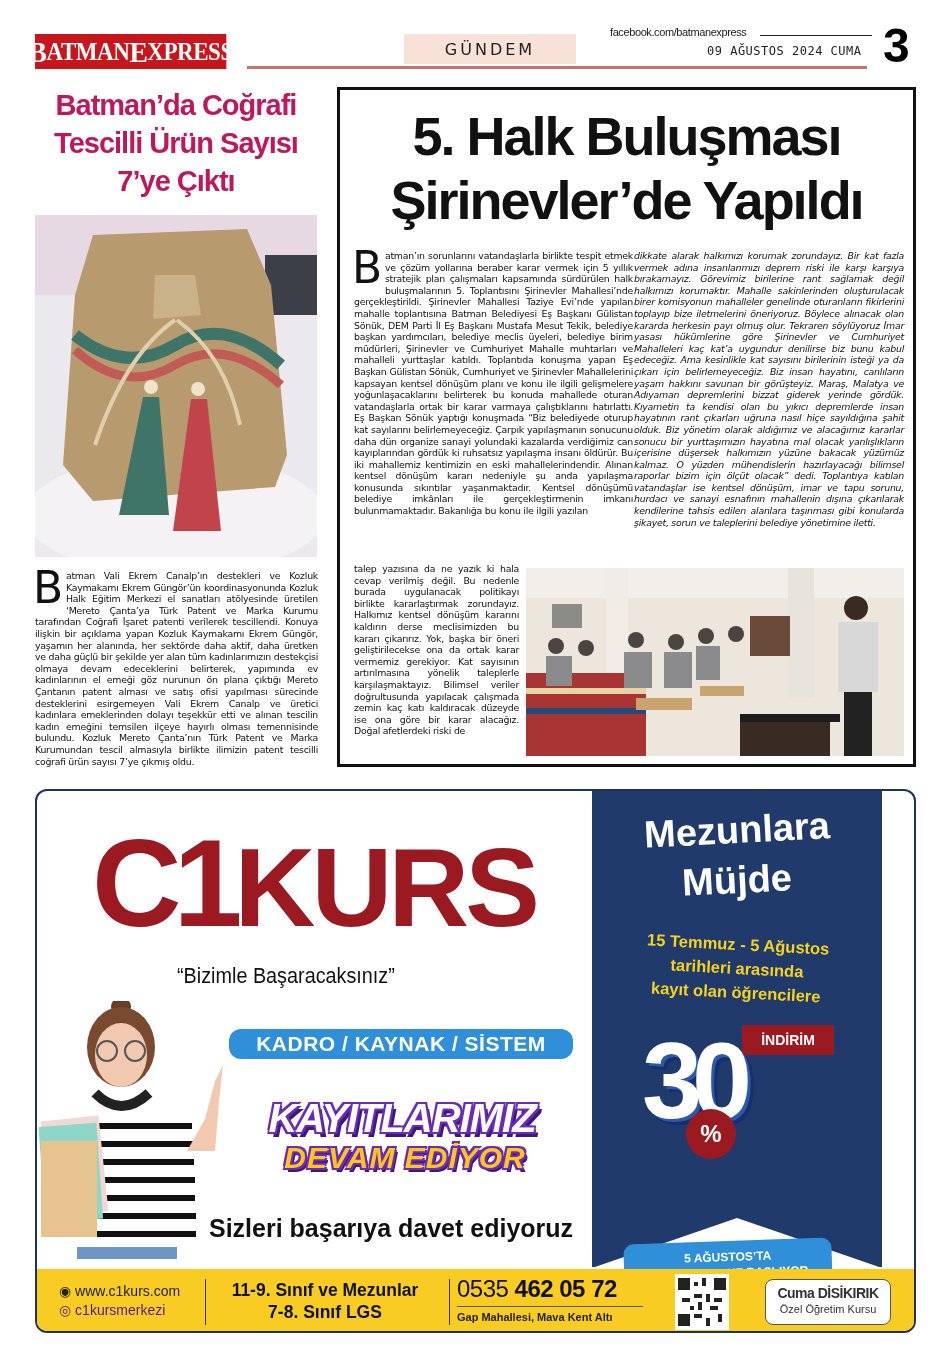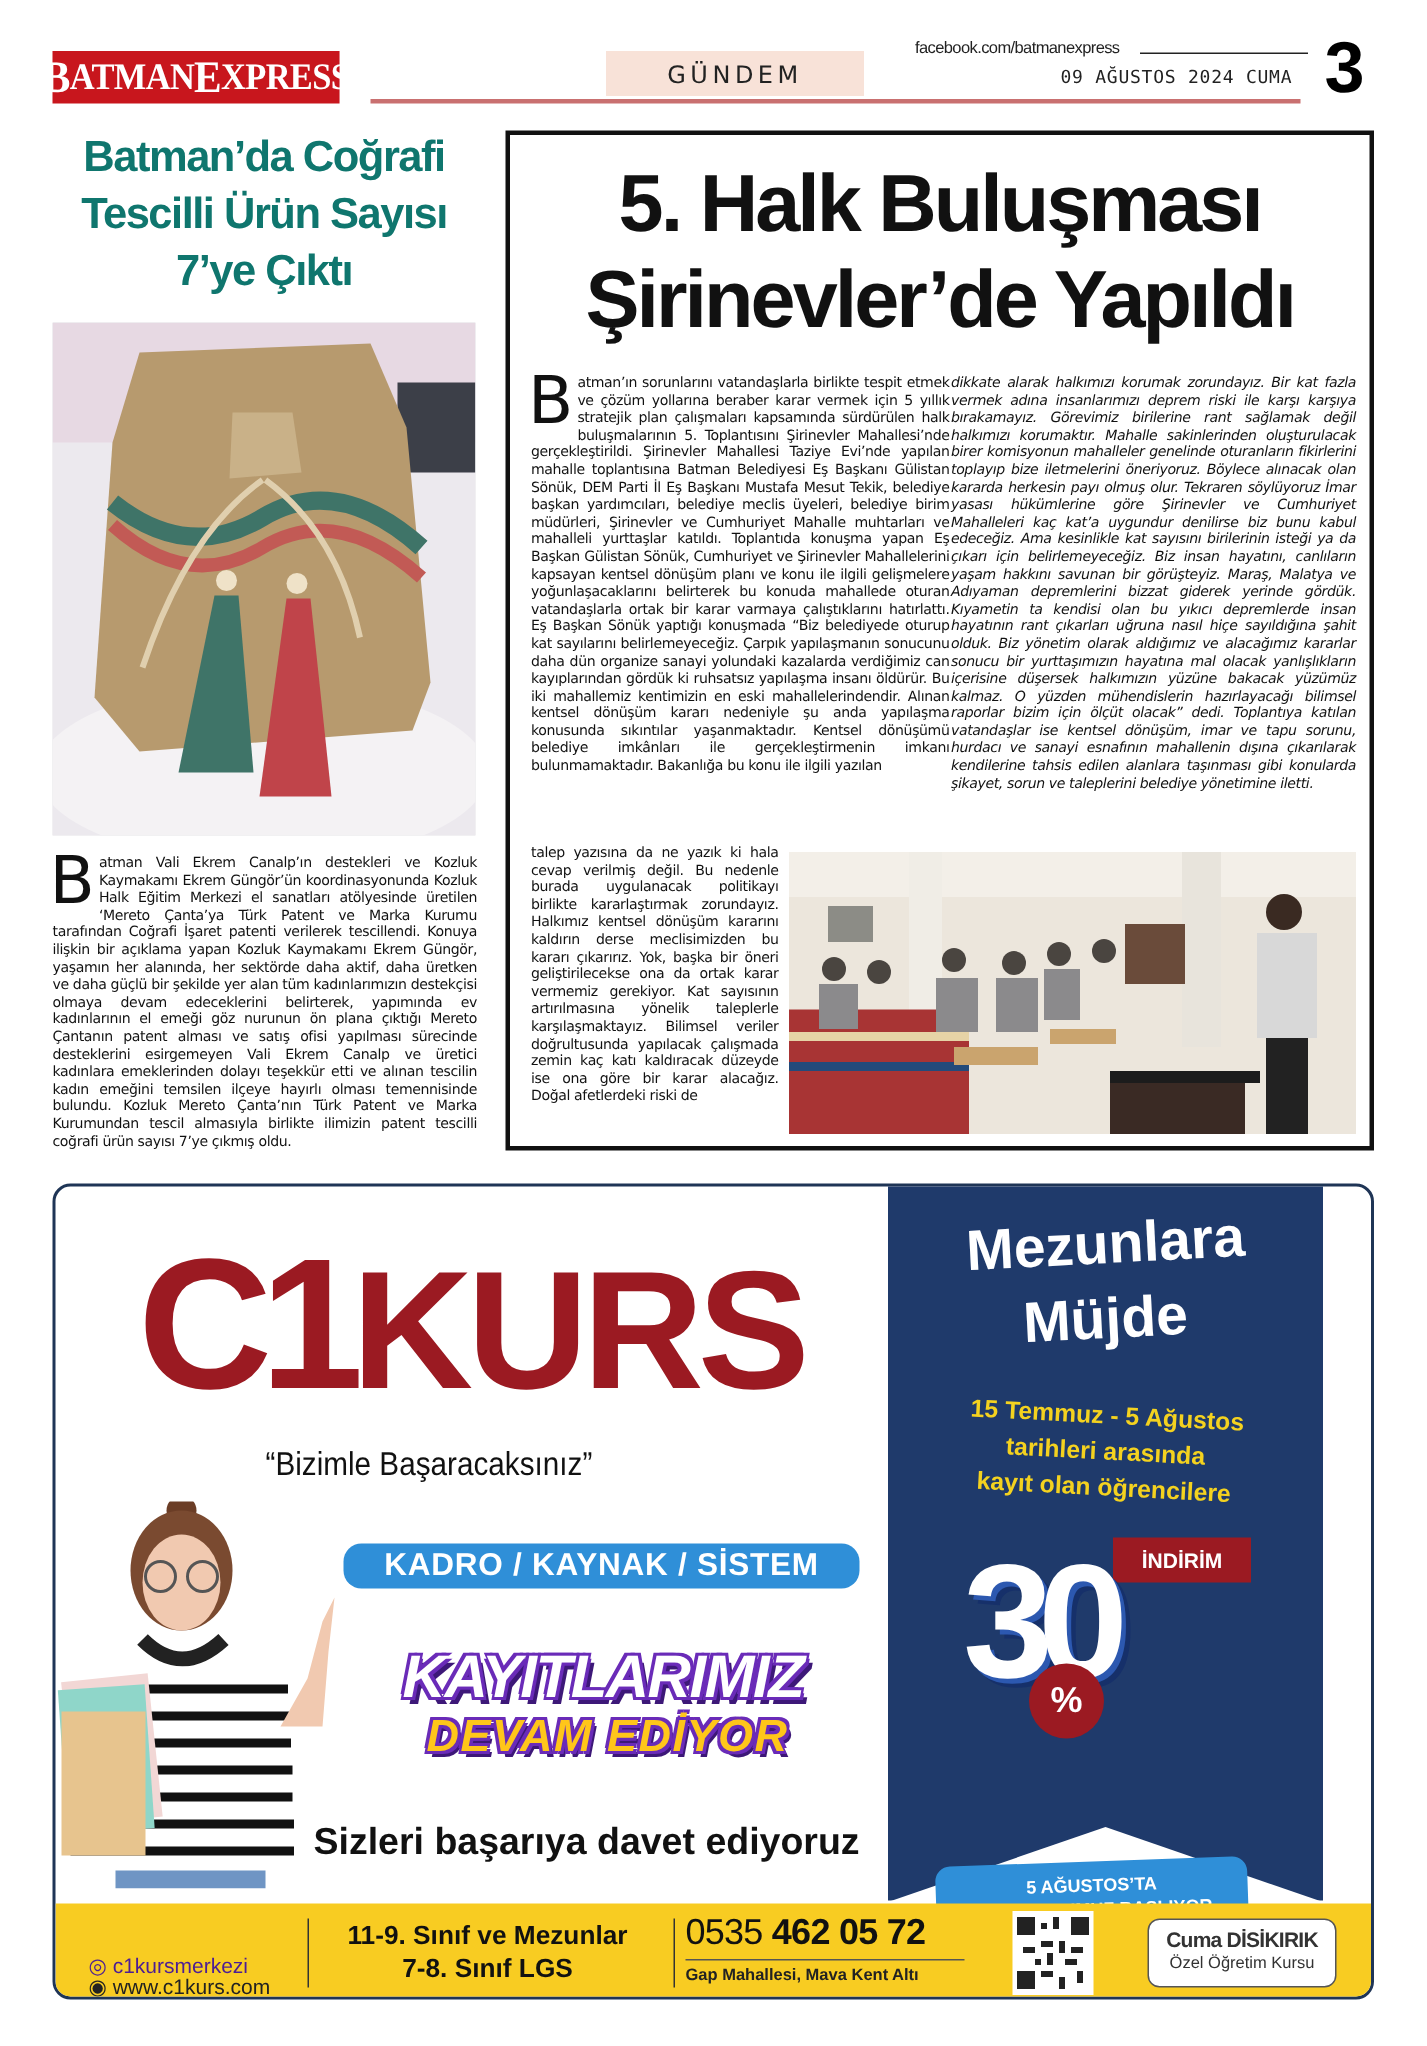--- a/index.html
+++ b/index.html
@@ -15,21 +15,21 @@
   .section-tab { position: absolute; left: 404px; top: 34px; width: 172px; height: 30px; background: #f8e2d8;
     font-family: "DejaVu Sans", sans-serif; font-size: 16px; letter-spacing: 3px; color: #222;
     display: flex; align-items: center; justify-content: center; }
   .fb-link { position: absolute; left: 610px; top: 26px; font-size: 11px; color: #222; letter-spacing: -0.4px; }
   .date-rule { position: absolute; left: 760px; top: 35px; width: 112px; height: 1px; background: #222; }
   .issue-date { position: absolute; left: 707px; top: 44px; font-size: 12px; font-family: "DejaVu Sans Mono", monospace; color: #222; letter-spacing: 0.5px; }
   .page-num { position: absolute; left: 883px; top: 22px; font-size: 48px; font-weight: bold; color: #000; line-height: 1; }
 
   
   .left-title { position: absolute; left: 30px; top: 86px; width: 292px; text-align: center;
-    font-family: "Liberation Sans", sans-serif; font-weight: bold; font-size: 29px; line-height: 38px; letter-spacing: -1px; color: #0f766e; }
+    font-family: "Liberation Sans", sans-serif; font-weight: bold; font-size: 29px; line-height: 38px; letter-spacing: -1px; color: #be185d; }
   .bag-photo { position: absolute; left: 35px; top: 215px; width: 282px; height: 342px; background: #e6e4e8; overflow: hidden; }
   .body-text { font-family: "DejaVu Sans", sans-serif; font-size: 9.4px; line-height: 11.6px; text-align: justify; color: #111; letter-spacing: -0.25px; }
   .left-body { position: absolute; left: 35px; top: 570px; width: 283px; }
   .dropcap { float: left; font-family: "DejaVu Sans", sans-serif; font-size: 44px; line-height: 36px; margin: 0 3px 0 -2px; color: #111; }
 
   
   .main-box { position: absolute; left: 337px; top: 87px; width: 579px; height: 680px; border: 3px solid #111; }
   .main-title { position: absolute; left: 0; top: 14px; width: 100%; text-align: center; font-family: "Liberation Sans", sans-serif;
     font-weight: bold; font-size: 54px; line-height: 64px; letter-spacing: -2px; color: #111; }
   .col1 { position: absolute; left: 14px; top: 160px; width: 279px; }
@@ -61,21 +61,21 @@
   .yellow-lines { position: absolute; left: 10px; top: 143px; width: 270px; text-align: center; color: #f4d21f; font-weight: bold; font-size: 16.5px; line-height: 24px; transform: rotate(3deg); }
   .indirim-box { position: absolute; left: 150px; top: 236px; width: 92px; height: 30px; background: #9b1a22; color: #fff; font-weight: bold; font-size: 14px; text-align: center; line-height: 30px; }
   .twenty { position: absolute; left: 50px; top: 238px; font-size: 108px; font-weight: bold; color: #fff; letter-spacing: -10px;
     text-shadow: 3px 3px 0 #2c58b0, 6px 6px 0 #16306a; line-height: 1; }
   .pct { position: absolute; left: 94px; top: 320px; width: 50px; height: 50px; border-radius: 50%; background: #9b1a22; color: #fff;
     font-weight: bold; font-size: 24px; display: flex; align-items: center; justify-content: center; }
   .aug-pill { position: absolute; left: 587px; top: 450px; width: 208px; height: 48px; border-radius: 10px; background: #2f8fd8;
     color: #fff; font-weight: bold; font-size: 12px; text-align: center; line-height: 16px; padding-top: 8px; transform: rotate(-2deg); }
 
   .ad-footer { position: absolute; left: 0; top: 478px; width: 881px; height: 64px; background: #f8cc22; }
-  .web { position: absolute; left: 22px; top: 14px; font-size: 14px; color: #222; margin-top: 33px; }
+  .web { position: absolute; left: 22px; top: 14px; font-size: 14px; color: #222; }
   .insta { position: absolute; left: 22px; top: 33px; font-size: 14px; color: #4c1d95; }
   .vsep { position: absolute; top: 10px; width: 1px; height: 46px; background: #333; }
   .classes { position: absolute; left: 168px; top: 10px; width: 240px; text-align: center; font-weight: bold; font-size: 17.5px; line-height: 22px; color: #111; }
   .phone { position: absolute; left: 420px; top: 6px; font-size: 24px; color: #111; letter-spacing: -0.5px; }
   .phone b { font-weight: bold; }
   .phone-rule { position: absolute; left: 420px; top: 37px; width: 186px; height: 1px; background: #555; }
   .address { position: absolute; left: 420px; top: 42px; font-size: 11px; font-weight: bold; color: #222; }
   .qr { position: absolute; left: 638px; top: 5px; width: 54px; height: 56px; background: #fff; padding: 3px; }
   .brand-box { position: absolute; left: 728px; top: 10px; width: 126px; height: 46px; border: 1.5px solid #555; border-radius: 8px; background: #fff; text-align: center; }
   .brand-name { font-weight: bold; font-size: 14px; color: #333; margin-top: 5px; letter-spacing: -0.5px; }

